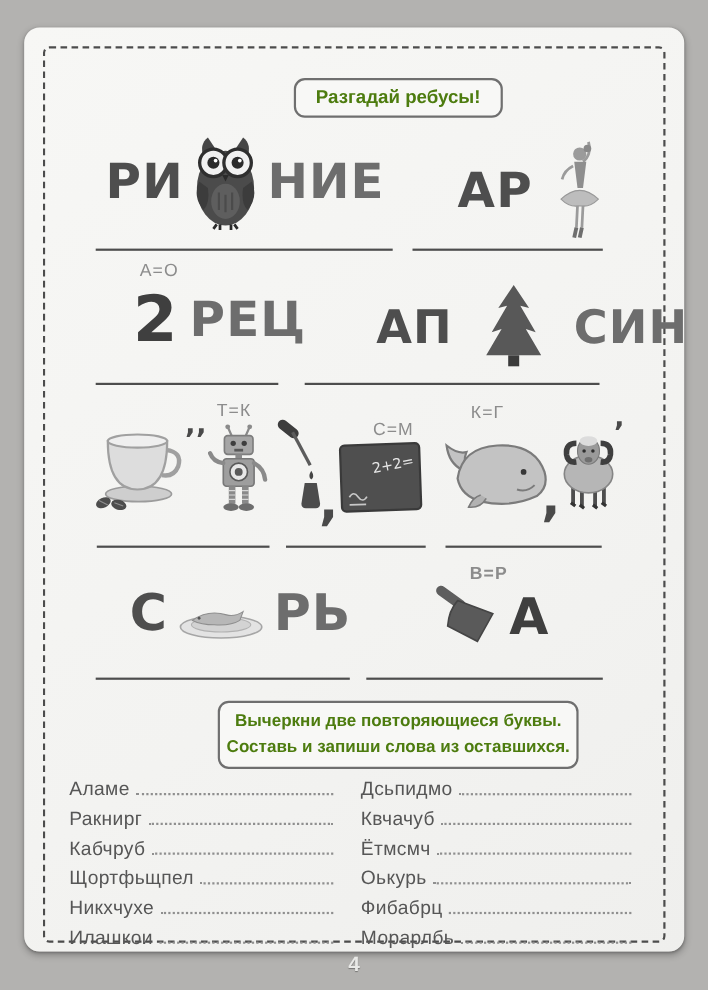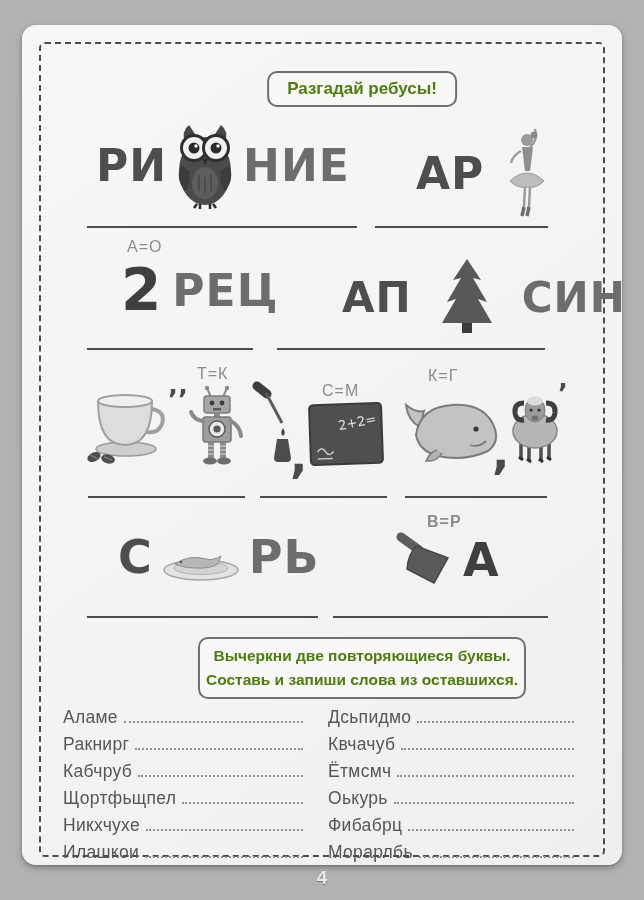--- a/index.html
+++ b/index.html
@@ -157,21 +157,21 @@
   </div>
   <div class="abs" style="left:230px;top:356px;">
     <svg width="46" height="82" viewBox="0 0 46 82">
       <path d="M5 5 L15 13" stroke="#3d3d3d" stroke-width="9" stroke-linecap="round"></path>
       <path d="M14 12 L30 42" stroke="#5c5c5c" stroke-width="3"></path>
       <path d="M31 47 q3.5 5.5 0 8 q-3.5 -2.5 0 -8" fill="#454545"></path>
       <path d="M25 58 h11 l3 19 q0 4 -4 4 h-9 q-4 0 -4 -4 Z" fill="#4c4c4c"></path>
     </svg>
   </div>
   <div class="abs mark comma" style="left:268px;top:408px;">,</div>
-  <div class="abs hint" style="left:300px;top:357px;">С=М</div>
+  <div class="abs hint" style="left:317px;top:357px;">С=М</div>
   <div class="abs" style="left:285px;top:374px;">
     <svg width="78" height="70" viewBox="0 0 78 70">
       <g transform="rotate(-2 39 35)">
         <rect x="3" y="5" width="72" height="60" rx="4" fill="#4f4f4f" stroke="#3a3a3a" stroke-width="2"></rect>
         <text x="32" y="30" fill="#e6e6e6" font-size="13" font-family="DejaVu Sans, sans-serif" transform="rotate(-9 38 28)">2+2=</text>
         <path d="M10 52 q4 -6 8 0 q4 6 8 0" stroke="#c8c8c8" stroke-width="1.5" fill="none"></path>
         <path d="M10 59 h15" stroke="#c8c8c8" stroke-width="1.5"></path>
       </g>
     </svg>
   </div>

